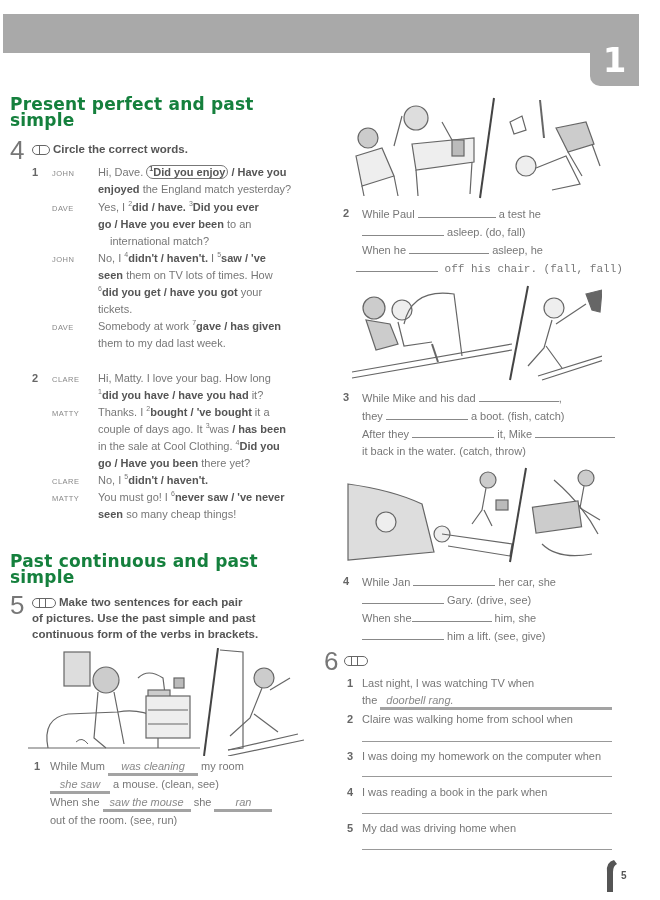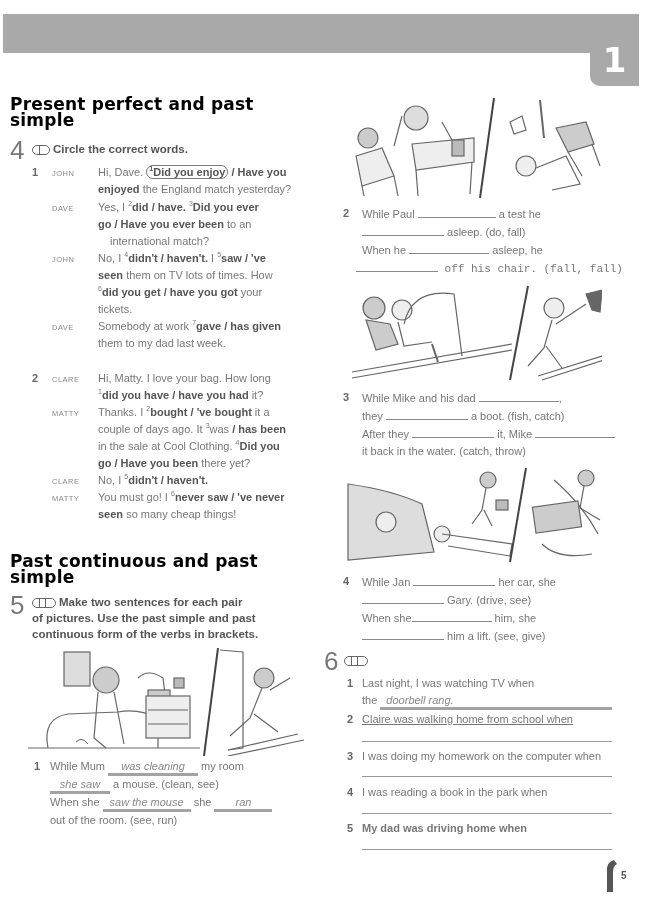--- a/index.html
+++ b/index.html
@@ -3,21 +3,21 @@
 <meta charset="utf-8">
 <style>
   html, body { margin:0; padding:0; }
   body { width:660px; height:900px; background:#fff; position:relative; overflow:hidden;
          font-family:"DejaVu Sans", sans-serif; color:#555; }
   .topbar { position:absolute; left:3px; top:14px; width:636px; height:39px; background:#a9a9a9; }
   .unit-tab { position:absolute; left:590px; top:14px; width:49px; height:72px; background:#a9a9a9;
               border-bottom-left-radius:10px; }
   .unit-num { position:absolute; left:0; top:28px; width:49px; text-align:center; color:#fff;
               font-family:"DejaVu Sans", sans-serif; font-weight:bold; font-size:34px; line-height:36px; }
-  .h1 { position:absolute; font-family:"DejaVu Sans", sans-serif; font-weight:bold; color:#000000;
+  .h1 { position:absolute; font-family:"DejaVu Sans", sans-serif; font-weight:bold; color:#15803d;
         font-size:17px; line-height:16px; letter-spacing:0.2px; }
   .exnum { position:absolute; font-size:26px; color:#777; font-family:"Liberation Sans", sans-serif; line-height:26px; }
   .cd { display:inline-block; width:16px; height:8px; border:1.3px solid #666; border-radius:5px; vertical-align:middle;
         position:relative; margin-right:3px; }
   .cd::after { content:""; position:absolute; left:6px; top:-1px; width:0; height:10px; border-left:1.3px solid #666; }
   .cd.two { width:22px; }
   .cd.two::before { content:""; position:absolute; left:6px; top:-1px; height:10px; border-left:1.3px solid #666; }
   .cd.two::after { left:12px; }
   .instr { position:absolute; font-family:"Liberation Sans", sans-serif; font-weight:bold; color:#555; font-size:11.5px; line-height:16px; }
   .line { position:absolute; font-family:"Liberation Sans", sans-serif; font-size:11px; color:#777; line-height:13px; white-space:nowrap; }
@@ -278,31 +278,31 @@
   <span class="cd two"></span>
 </div>
 
 <div class="num" style="left:347px;top:677px;">1</div>
 <div class="line" style="left:362px;top:677px;">Last night, I was watching TV when</div>
 <div class="line" style="left:362px;top:694px;">
   <span>the </span><span class="ans" style="width:226px;text-align:left;padding-left:6px;">doorbell rang.</span>
 </div>
 
 <div class="num" style="left:347px;top:713px;">2</div>
-<div class="line" style="left:362px;top:713px;text-decoration:underline;">Claire was walking home from school when</div>
+<div class="line" style="left:362px;top:713px;">Claire was walking home from school when</div>
 <div class="rule" style="left:362px;top:741px;width:250px;"></div>
 
 <div class="num" style="left:347px;top:750px;">3</div>
 <div class="line" style="left:362px;top:750px;">I was doing my homework on the computer when</div>
 <div class="rule" style="left:362px;top:776px;width:250px;"></div>
 
 <div class="num" style="left:347px;top:786px;">4</div>
 <div class="line" style="left:362px;top:786px;">I was reading a book in the park when</div>
 <div class="rule" style="left:362px;top:813px;width:250px;"></div>
 
 <div class="num" style="left:347px;top:822px;">5</div>
-<div class="line" style="left:362px;top:822px;font-weight:bold;">My dad was driving home when</div>
+<div class="line" style="left:362px;top:822px;">My dad was driving home when</div>
 <div class="rule" style="left:362px;top:849px;width:250px;"></div>
 
 <svg class="pagenum" style="left:604px;top:858px;width:14px;height:34px;">
   <path d="M10 2 Q2 4 3 14 L3 34 L9 34 L9 14 Q9 8 13 6 Z" fill="#555"></path>
 </svg>
 <div class="line" style="left:621px;top:869px;font-weight:bold;color:#555;font-size:10px;">5</div>
 
 </body></html>

